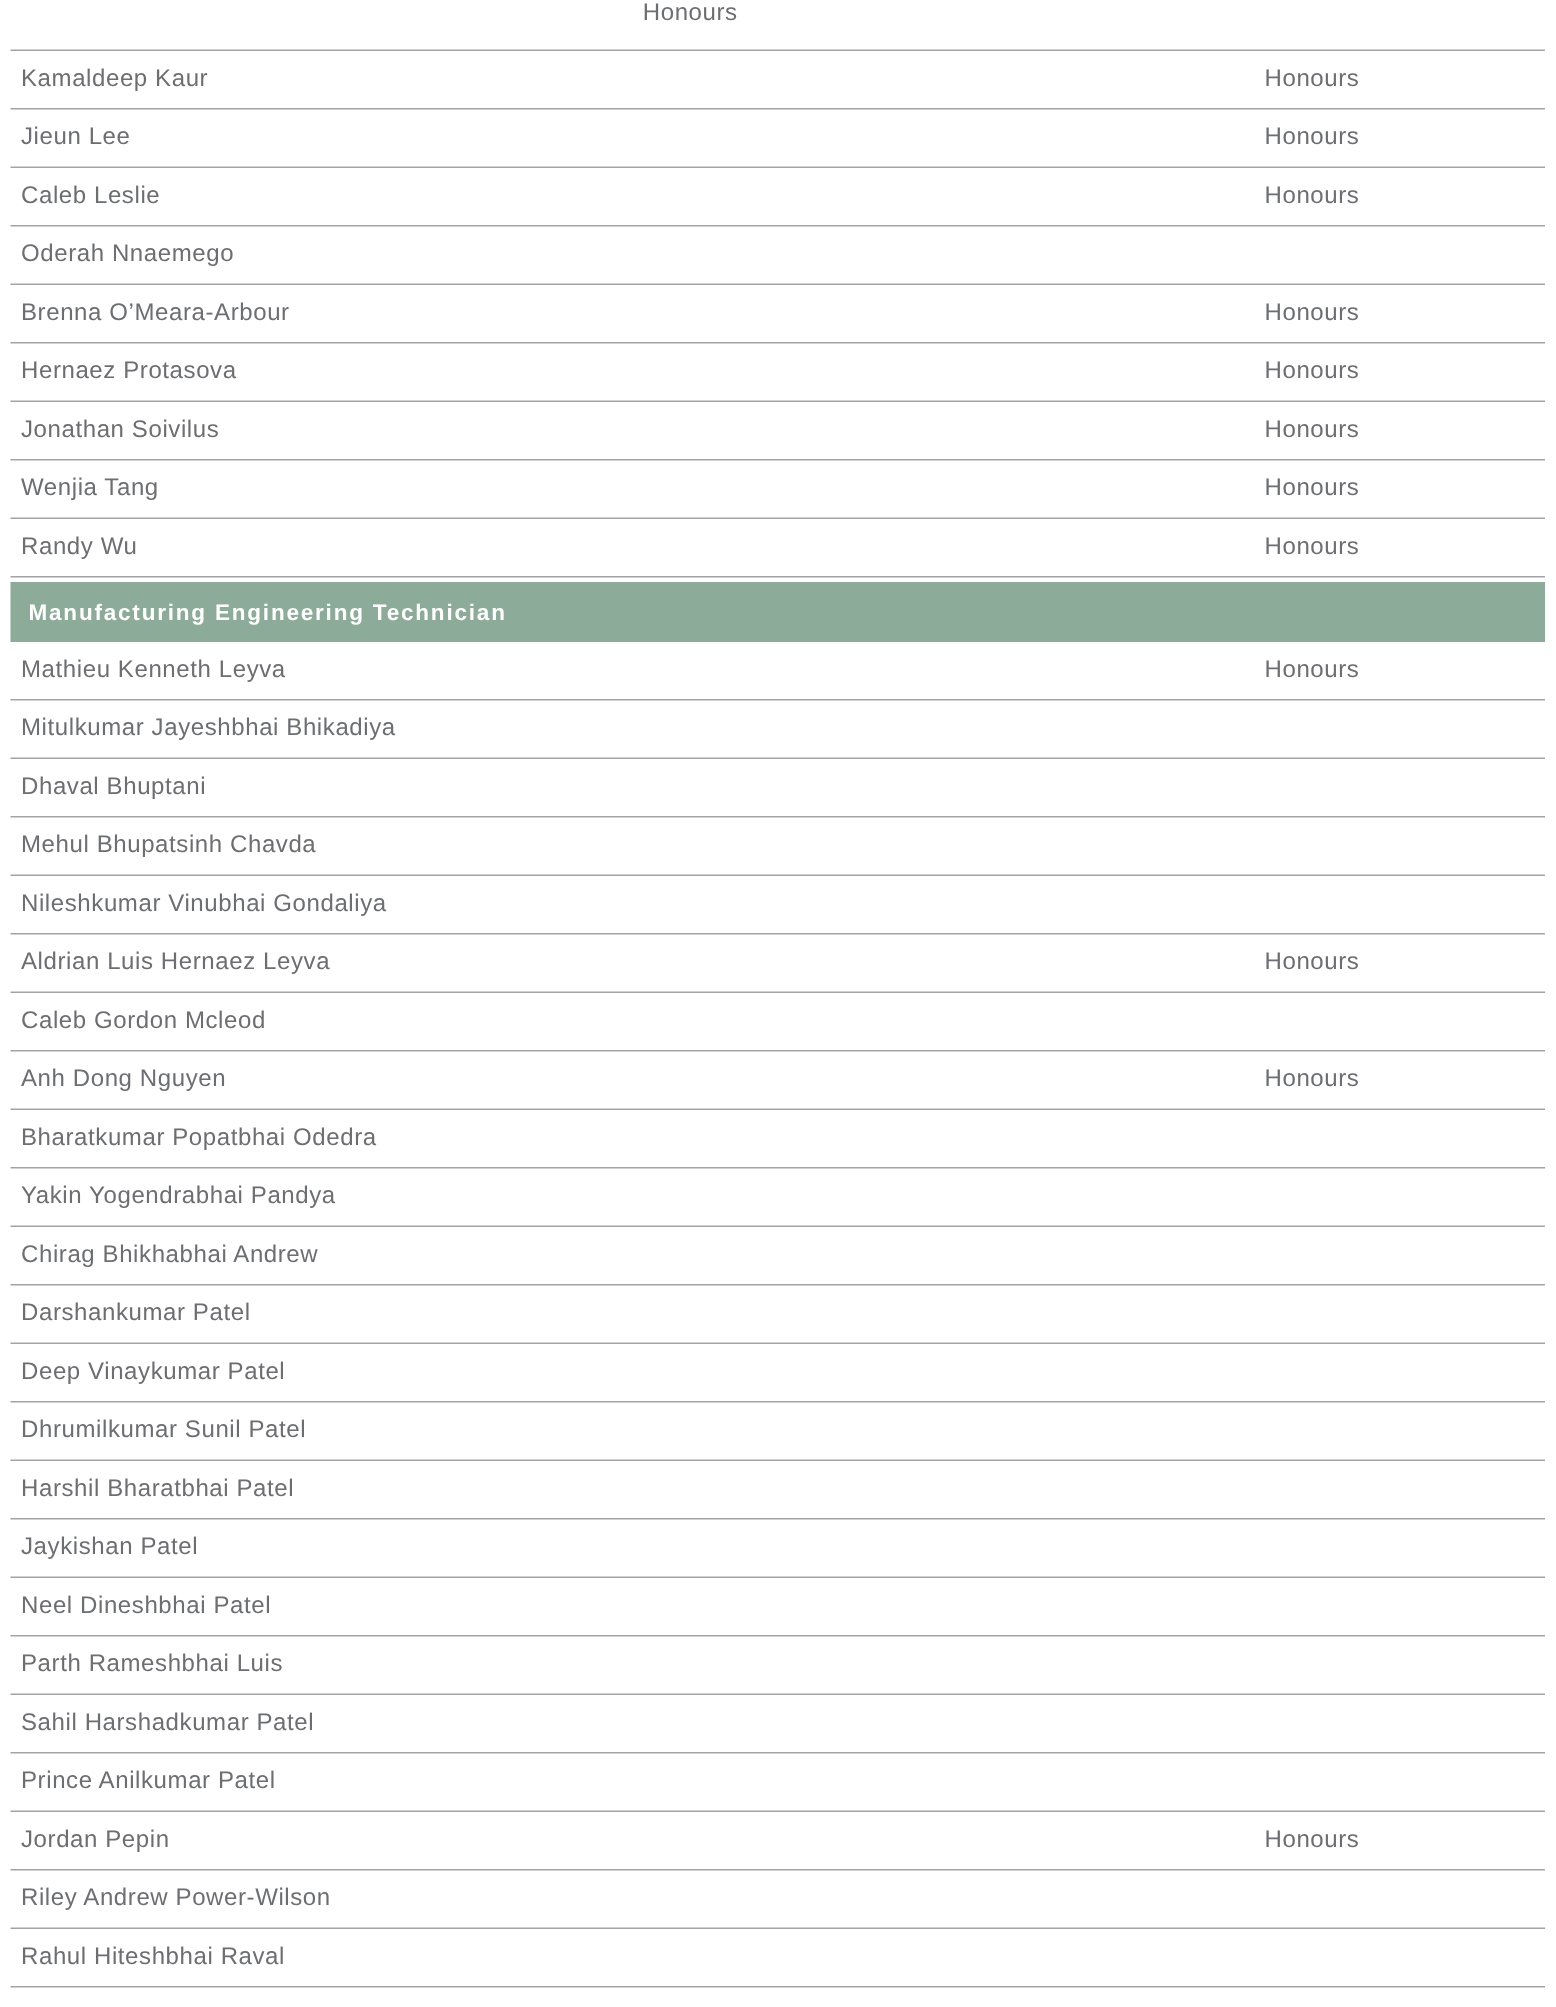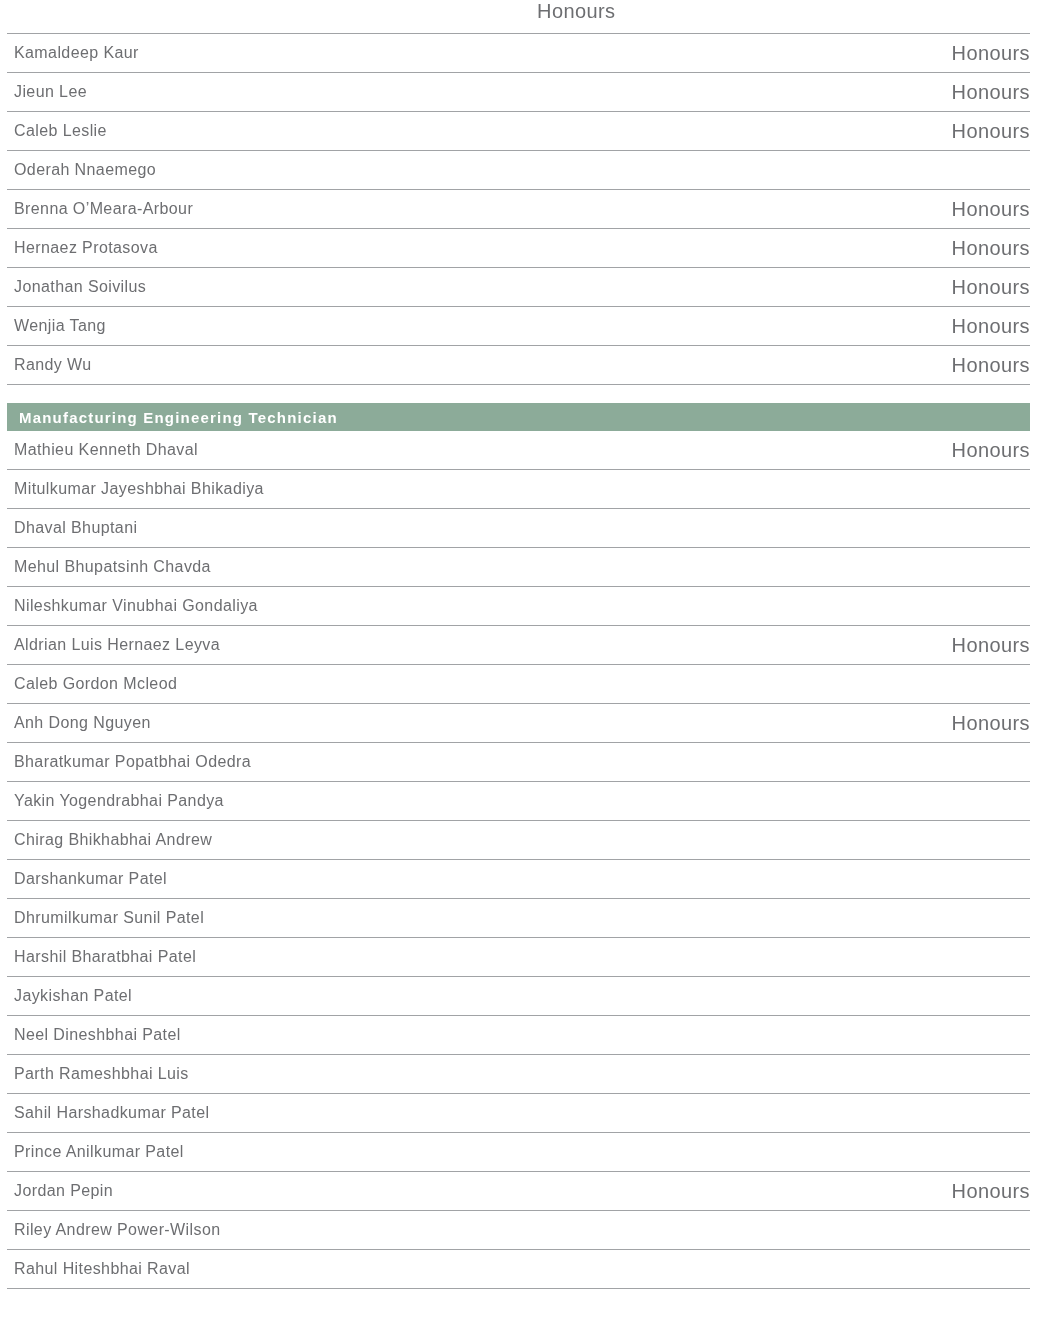--- a/index.html
+++ b/index.html
@@ -32,29 +32,29 @@
     flex:1 1 auto;
     font-size:16px;
     letter-spacing:0.4px;
     color:var(--row-text);
     white-space:nowrap;
     overflow:hidden;
   }
   .award{
     flex:0 0 187px;
     width:187px;
-    font-size:20px;
+    font-size:16px;
     letter-spacing:0.4px;
     color:var(--row-text);
-    text-align:right;
+    text-align:left;
     white-space:nowrap;
   }
   .section-header{
-    margin-top:18px;
-    height:28px;
+    margin-top:3px;
+    height:40px;
     background:var(--header-bg);
     display:flex;
     align-items:center;
     padding-left:12px;
   }
   .section-header-label{
     color:var(--header-text);
     font-size:15px;
     font-weight:700;
     letter-spacing:1.2px;
@@ -118,21 +118,21 @@
   </div>
 </div>
   </section>
 
   <section class="program-section">
     <div class="section-header">
       <span class="section-header-label">Manufacturing Engineering Technician</span>
     </div>
     <div class="rows">
   <div class="row">
-    <span class="name">Mathieu Kenneth Dhaval</span>
+    <span class="name">Mathieu Kenneth Leyva</span>
     <span class="award">Honours</span>
   </div>
 
   <div class="row">
     <span class="name">Mitulkumar Jayeshbhai Bhikadiya</span>
     <span class="award"></span>
   </div>
 
   <div class="row">
     <span class="name">Dhaval Bhuptani</span>
@@ -177,20 +177,24 @@
   <div class="row">
     <span class="name">Chirag Bhikhabhai Andrew</span>
     <span class="award"></span>
   </div>
 
   <div class="row">
     <span class="name">Darshankumar Patel</span>
     <span class="award"></span>
   </div>
 
+  <div class="row">
+    <span class="name">Deep Vinaykumar Patel</span>
+    <span class="award"></span>
+  </div>
 
   <div class="row">
     <span class="name">Dhrumilkumar Sunil Patel</span>
     <span class="award"></span>
   </div>
 
   <div class="row">
     <span class="name">Harshil Bharatbhai Patel</span>
     <span class="award"></span>
   </div>

